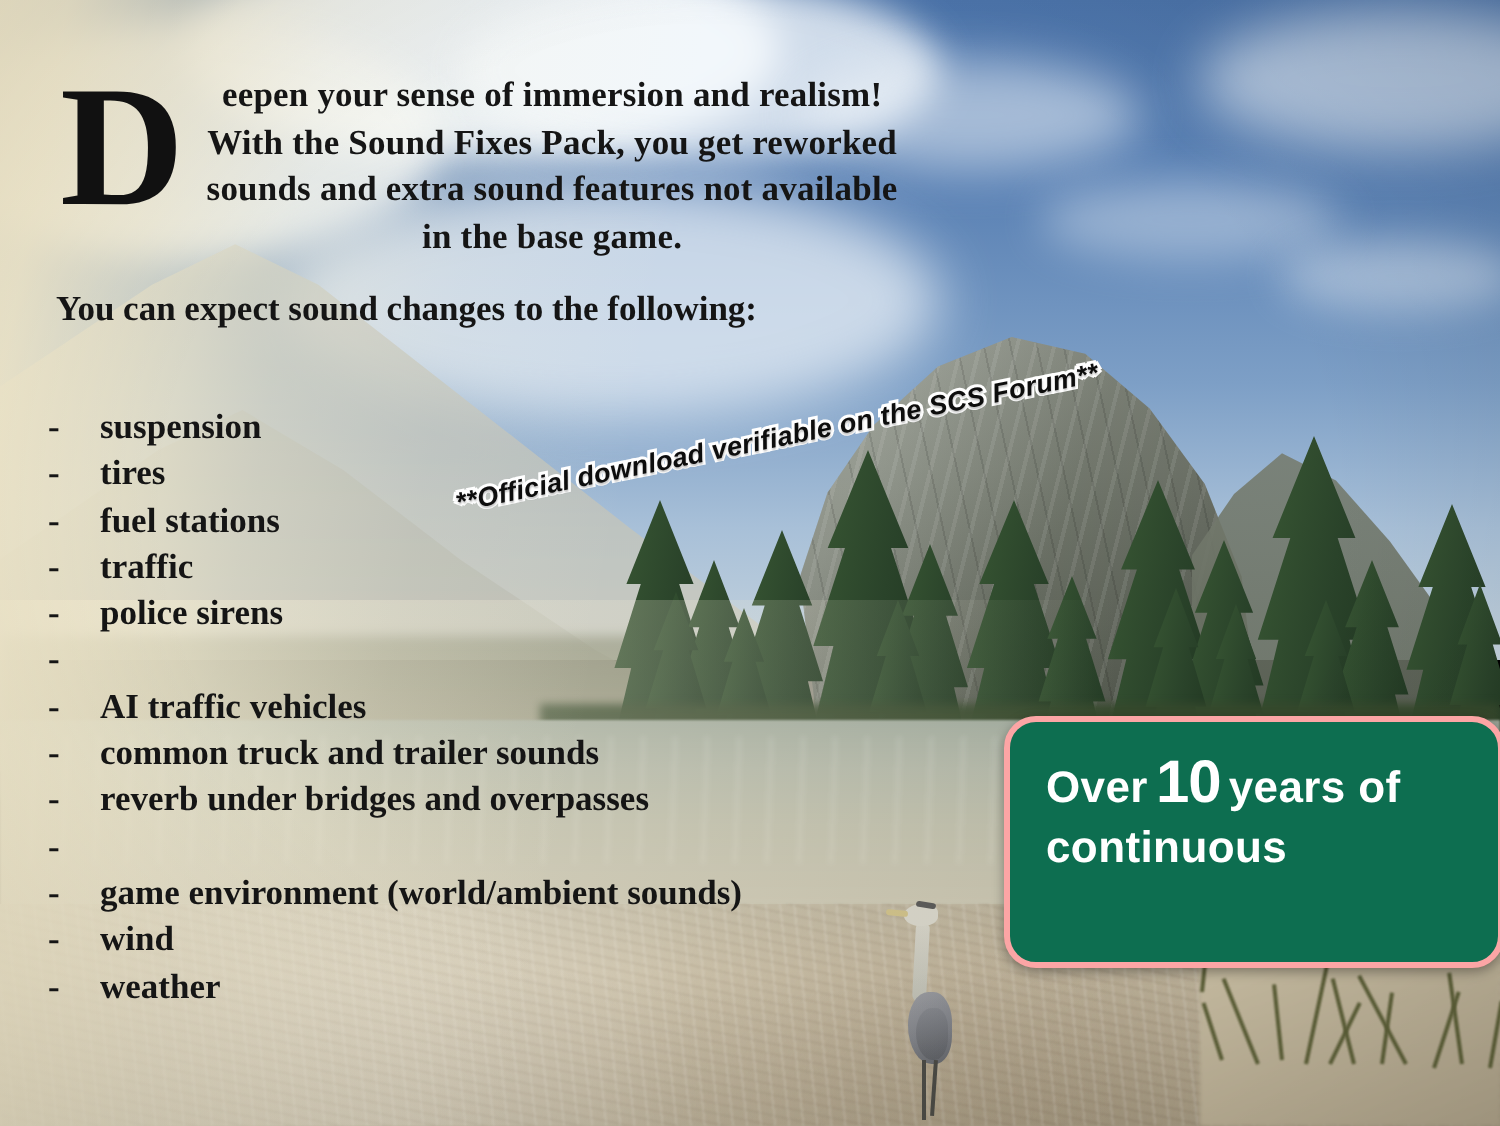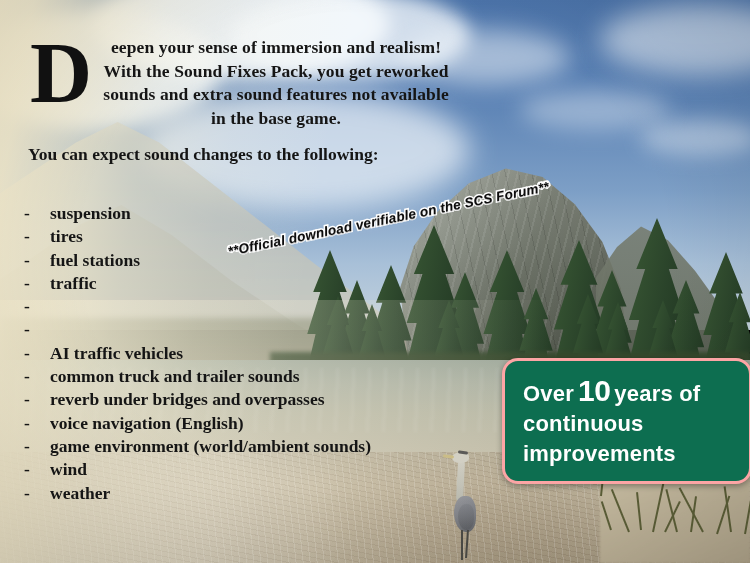--- a/index.html
+++ b/index.html
@@ -328,39 +328,39 @@
         <div class="bullet">
           <span class="dash">-</span>
           <span class="txt">fuel stations</span>
         </div>
         <div class="bullet">
           <span class="dash">-</span>
           <span class="txt">traffic</span>
         </div>
         <div class="bullet">
           <span class="dash">-</span>
+          <span class="txt">police sirens</span>
         </div>
         <div class="bullet">
           <span class="dash">-</span>
         </div>
         <div class="bullet">
           <span class="dash">-</span>
           <span class="txt">AI traffic vehicles</span>
         </div>
         <div class="bullet">
           <span class="dash">-</span>
           <span class="txt">common truck and trailer sounds</span>
         </div>
         <div class="bullet">
           <span class="dash">-</span>
           <span class="txt">reverb under bridges and overpasses</span>
         </div>
         <div class="bullet">
           <span class="dash">-</span>
-          <span class="txt">voice navigation (English)</span>
         </div>
         <div class="bullet">
           <span class="dash">-</span>
           <span class="txt">game environment (world/ambient sounds)</span>
         </div>
         <div class="bullet">
           <span class="dash">-</span>
           <span class="txt">wind</span>
         </div>
         <div class="bullet">
@@ -369,17 +369,16 @@
         </div>
       </div>
 
     <div class="watermark">**Official download verifiable on the  SCS Forum**</div>
 
     <div class="sign">
       <div class="sign-line">
         <span>Over</span><span class="sp"></span><span class="sign-num">10</span><span class="sp"></span><span>years of</span>
       </div>
       <div class="sign-line">continuous</div>
-      <div class="sign-line">improvements</div>
     </div>
 
   </div>
 </div>
 
 </body></html>

